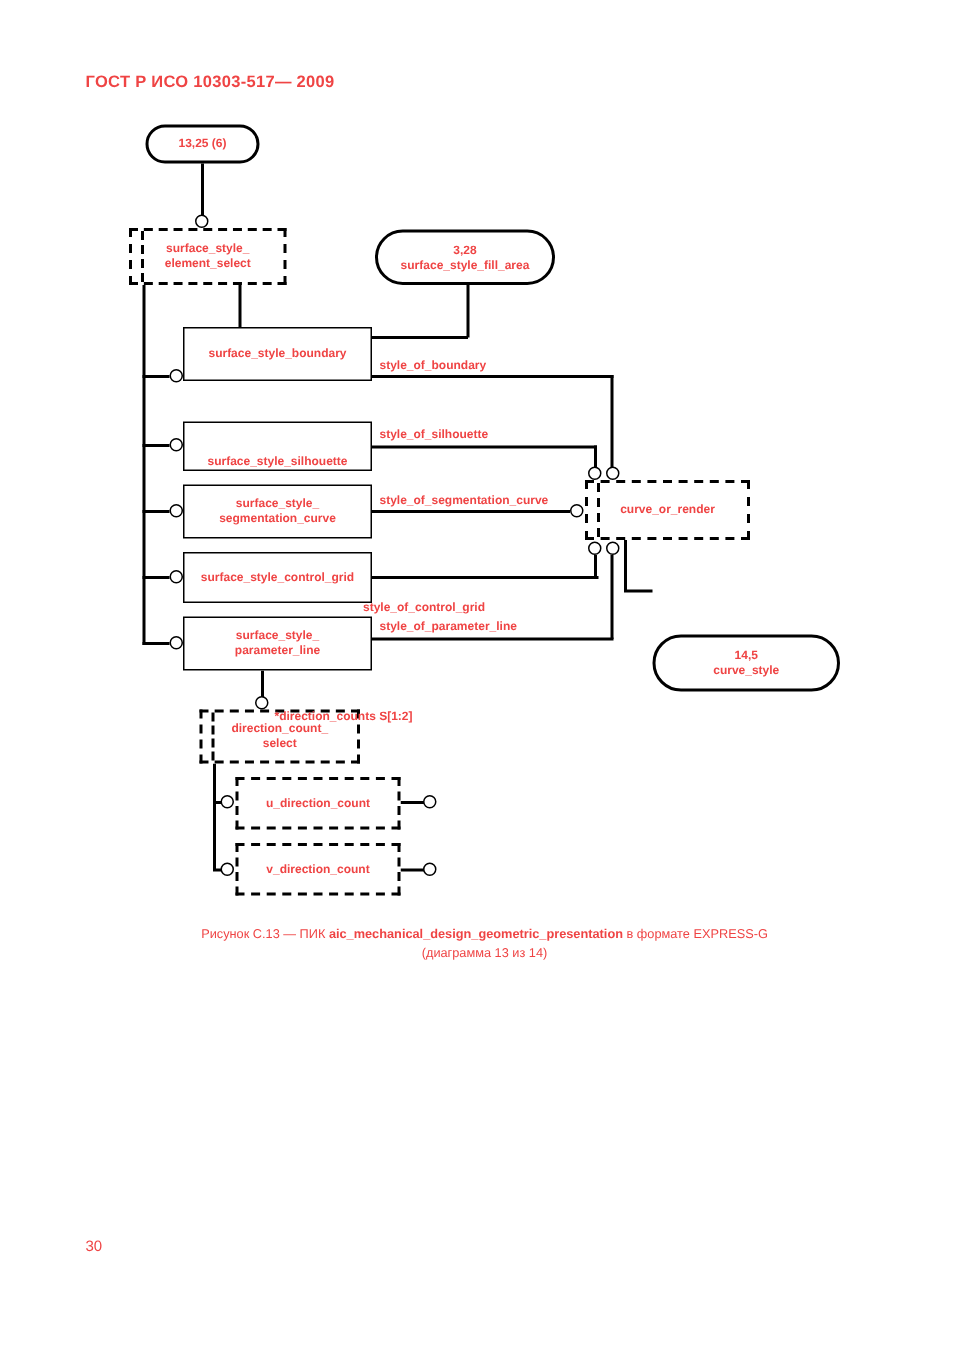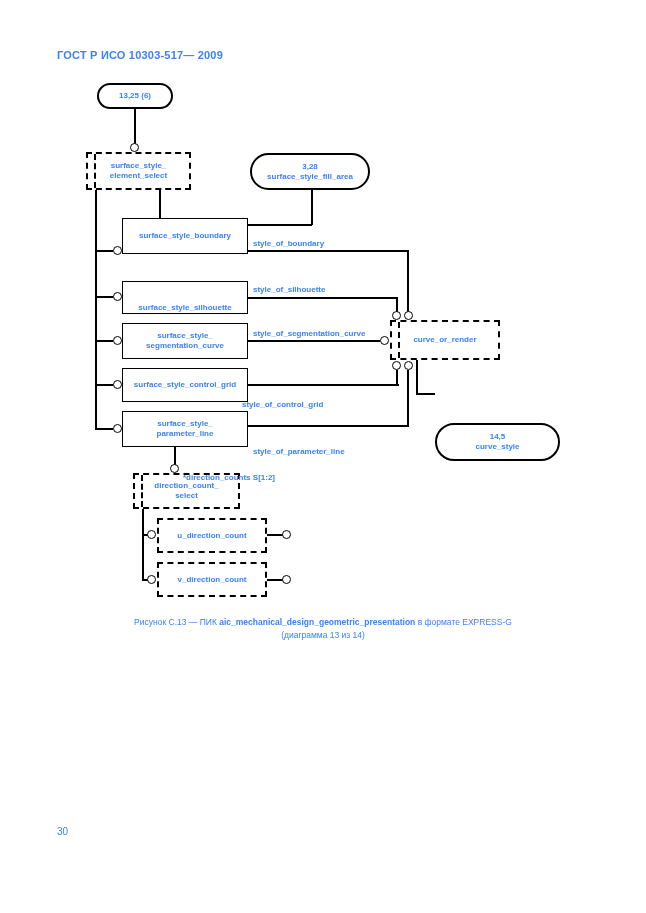--- a/index.html
+++ b/index.html
@@ -1,21 +1,21 @@
 <!DOCTYPE html>
 <html><head>
 <meta charset="utf-8">
 <style>
   html,body{margin:0;padding:0;background:#e8e8e8;}
   .page{
     position:relative;
     width:646px;height:913px;
     background:#ffffff;
     font-family:"Liberation Sans", sans-serif;
-    color:#3b82f6;
+    color:#ef4444;
     overflow:hidden;
   }
   .hdr{position:absolute;font-size:11px;font-weight:bold;letter-spacing:.2px;white-space:nowrap;}
   .pagenum{position:absolute;font-size:10px;}
   
   .hline{position:absolute;height:1.5px;background:#000;z-index:1;}
   .vline{position:absolute;width:1.5px;background:#000;z-index:1;}
   .circle{position:absolute;width:9px;height:9px;border:1.5px solid #000;border-radius:50%;
           background:#fff;box-sizing:border-box;z-index:3;}
   .ebox{position:absolute;border:1.5px solid #000;background:#fff;box-sizing:border-box;
@@ -104,21 +104,21 @@
 
     <div class="alabel" style="left:253px;top:329px;">style_of_segmentation_curve</div>
     <div class="hline" style="left:248px;top:340px;width:132px;"></div>
     <div class="circle" style="left:380px;top:336px;"></div>
 
     <div class="alabel" style="left:242px;top:373px;margin-top:27px;">style_of_control_grid</div>
     <div class="hline" style="left:248px;top:384px;width:151px;"></div>
     <div class="vline" style="left:396px;top:370px;height:15px;"></div>
     <div class="circle" style="left:392px;top:361px;"></div>
 
-    <div class="alabel" style="left:253px;top:413px;margin-top:34px;">style_of_parameter_line</div>
+    <div class="alabel" style="left:253px;top:413px;">style_of_parameter_line</div>
     <div class="hline" style="left:248px;top:425px;width:161px;"></div>
     <div class="vline" style="left:407px;top:370px;height:56px;"></div>
     <div class="circle" style="left:404px;top:361px;"></div>
 
     <div class="dbox" style="left:390px;top:320px;width:110px;height:40px;">
       <div class="selmark"></div>
       <div>curve_or_render</div>
     </div>
 
     <div class="vline" style="left:416px;top:360px;height:34px;"></div>

